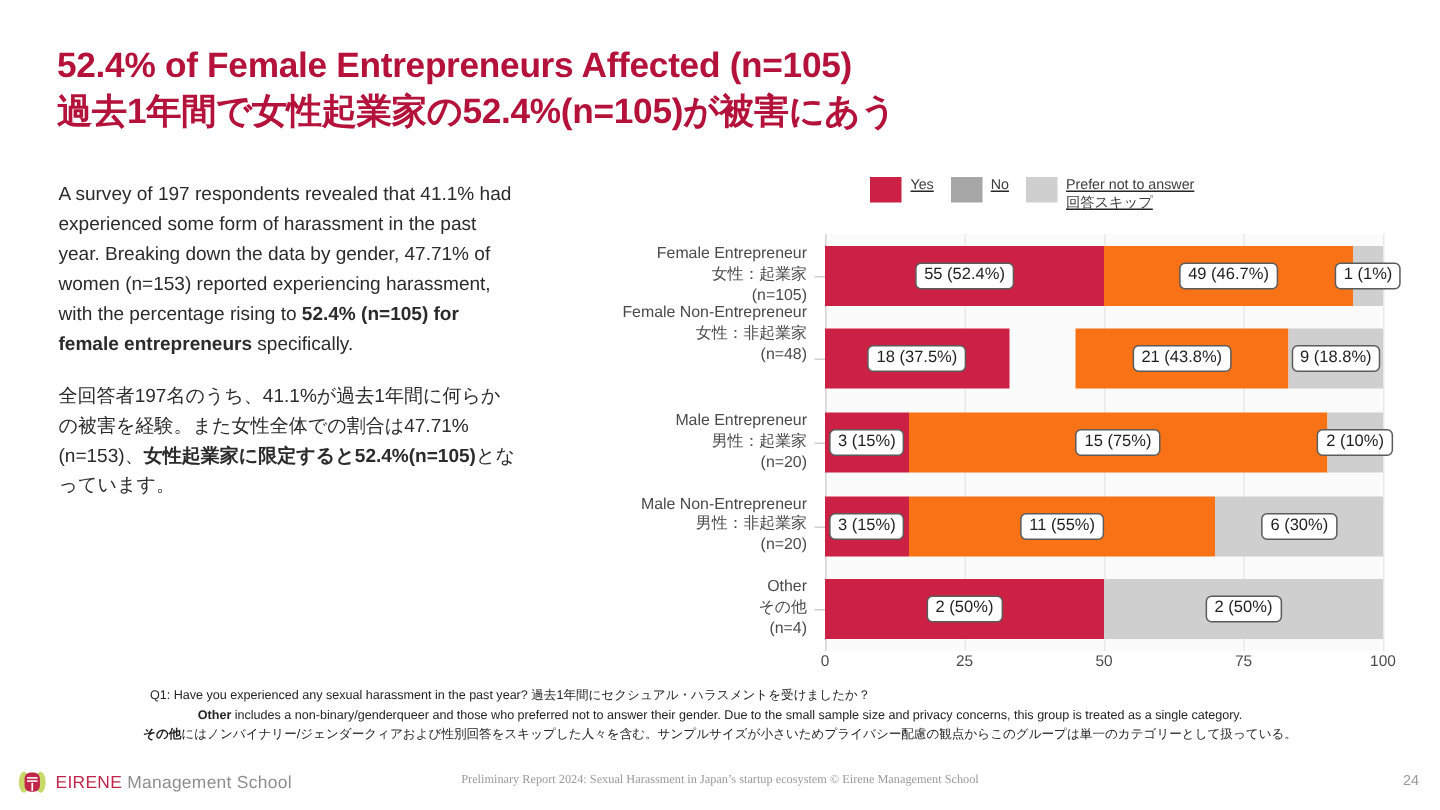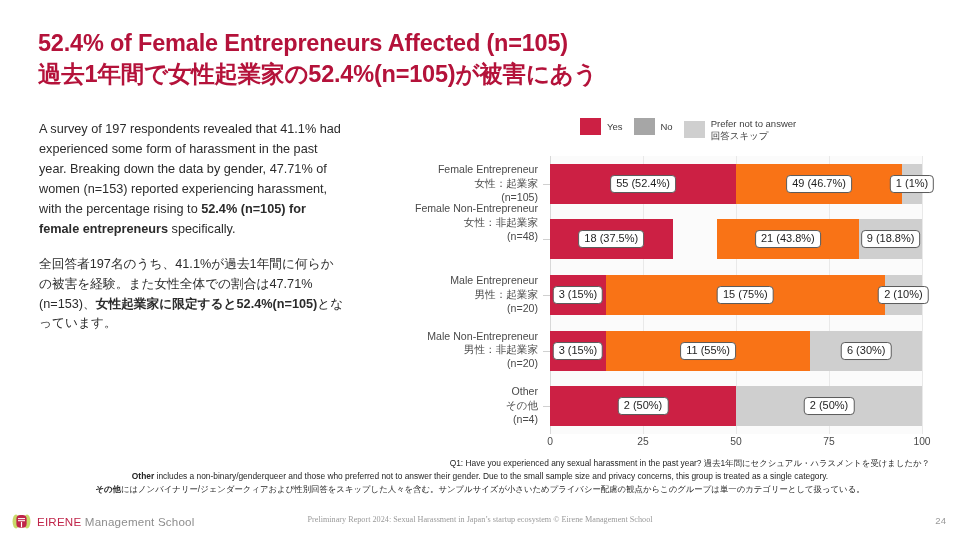--- a/index.html
+++ b/index.html
@@ -47,21 +47,21 @@
 
   
   #legend {
     position: absolute;
     left: 222px; top: 0px;
     display: flex;
     align-items: flex-start;
     gap: 11px;
     height: 26px;
   }
-  .legend-item { display: flex; align-items: center; gap: 6px; }
+  .legend-item { display: flex; align-items: flex-start; gap: 6px; text-decoration: underline; }
   .legend-swatch { width: 21px; height: 17px; display: block; }
   .legend-label {
     font-size: 9.5px;
     color: #3d3d3d;
     line-height: 1.22;
     white-space: pre-line;
   }
 
   
   #plot {
@@ -148,21 +148,21 @@
     transform: translateX(-50%);
   }
 
   
   #footnotes {
     position: absolute;
     left: 30px; top: 458px; width: 900px;
     color: #242424;
   }
   #fn-q {
-    text-align: right;
+    text-align: left;
     font-size: 8.4px;
     line-height: 1.4;
     margin-left: 70px;
   }
   .fn-line {
     font-size: 8.4px;
     line-height: 1.62;
     text-align: center;
   }
   .fn-line b { font-weight: bold; }

